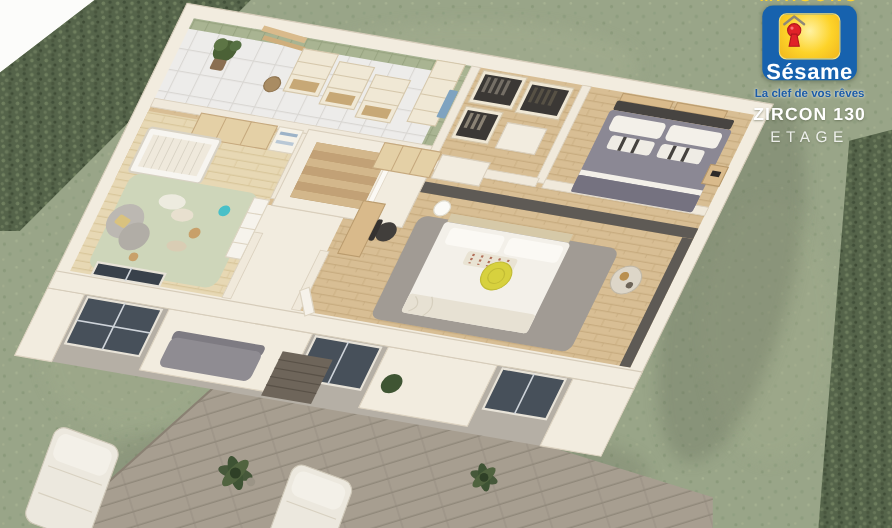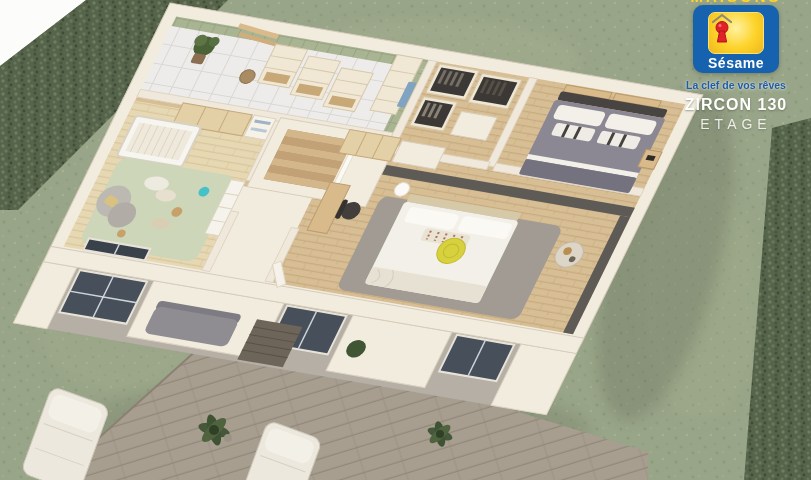--- a/index.html
+++ b/index.html
@@ -10,21 +10,21 @@
   .logo{position:absolute;top:0;left:650px;width:172px;text-align:center;z-index:5;}
   .brand-top{height:5px;overflow:hidden;}
   .brand-top span{display:inline-block;transform:translateY(-12px);color:#ffd42d;
     font-weight:bold;font-size:15px;letter-spacing:3px;}
   .card{width:86px;height:68px;margin:0 auto;background:#1762ae;border-radius:10px;
         box-shadow:0 1px 4px rgba(40,50,30,.35);}
   .tile{width:54px;height:40px;margin:0 auto;position:relative;top:7px;border-radius:7px;
         border:1px solid #f8e27a;
         background:radial-gradient(circle at 50% 38%,#fff2a2 0%,#fdd329 55%,#f0b61d 100%);
         display:flex;align-items:center;justify-content:center;}
-  .sesame{position:relative;top:8px;color:#fff;font-weight:bold;font-size:14px;letter-spacing:.5px;}
+  .sesame{position:relative;top:8px;color:#fff;font-weight:bold;font-size:20px;letter-spacing:.5px;}
   .tagline{margin-top:6px;color:#1d5ca6;font-size:10.5px;font-weight:bold;
            text-shadow:0 0 2px rgba(255,255,255,.75),0 0 4px rgba(255,255,255,.5);}
   .model{margin-top:5px;color:#fff;font-weight:bold;font-size:16px;letter-spacing:1px;
          text-shadow:0 1px 2px rgba(55,65,40,.45);}
   .level{margin-top:2px;color:rgba(255,255,255,.85);font-size:14px;letter-spacing:5px;
          text-shadow:0 1px 2px rgba(55,65,40,.35);}
 </style>
 </head>
 <body>
 

